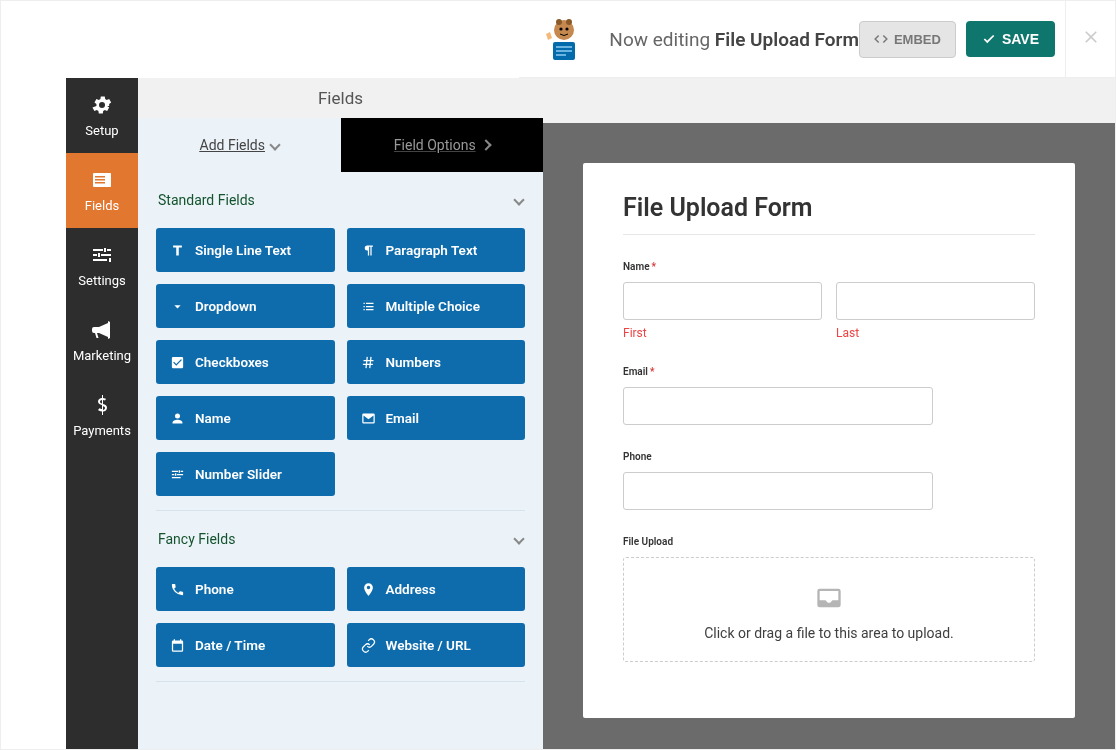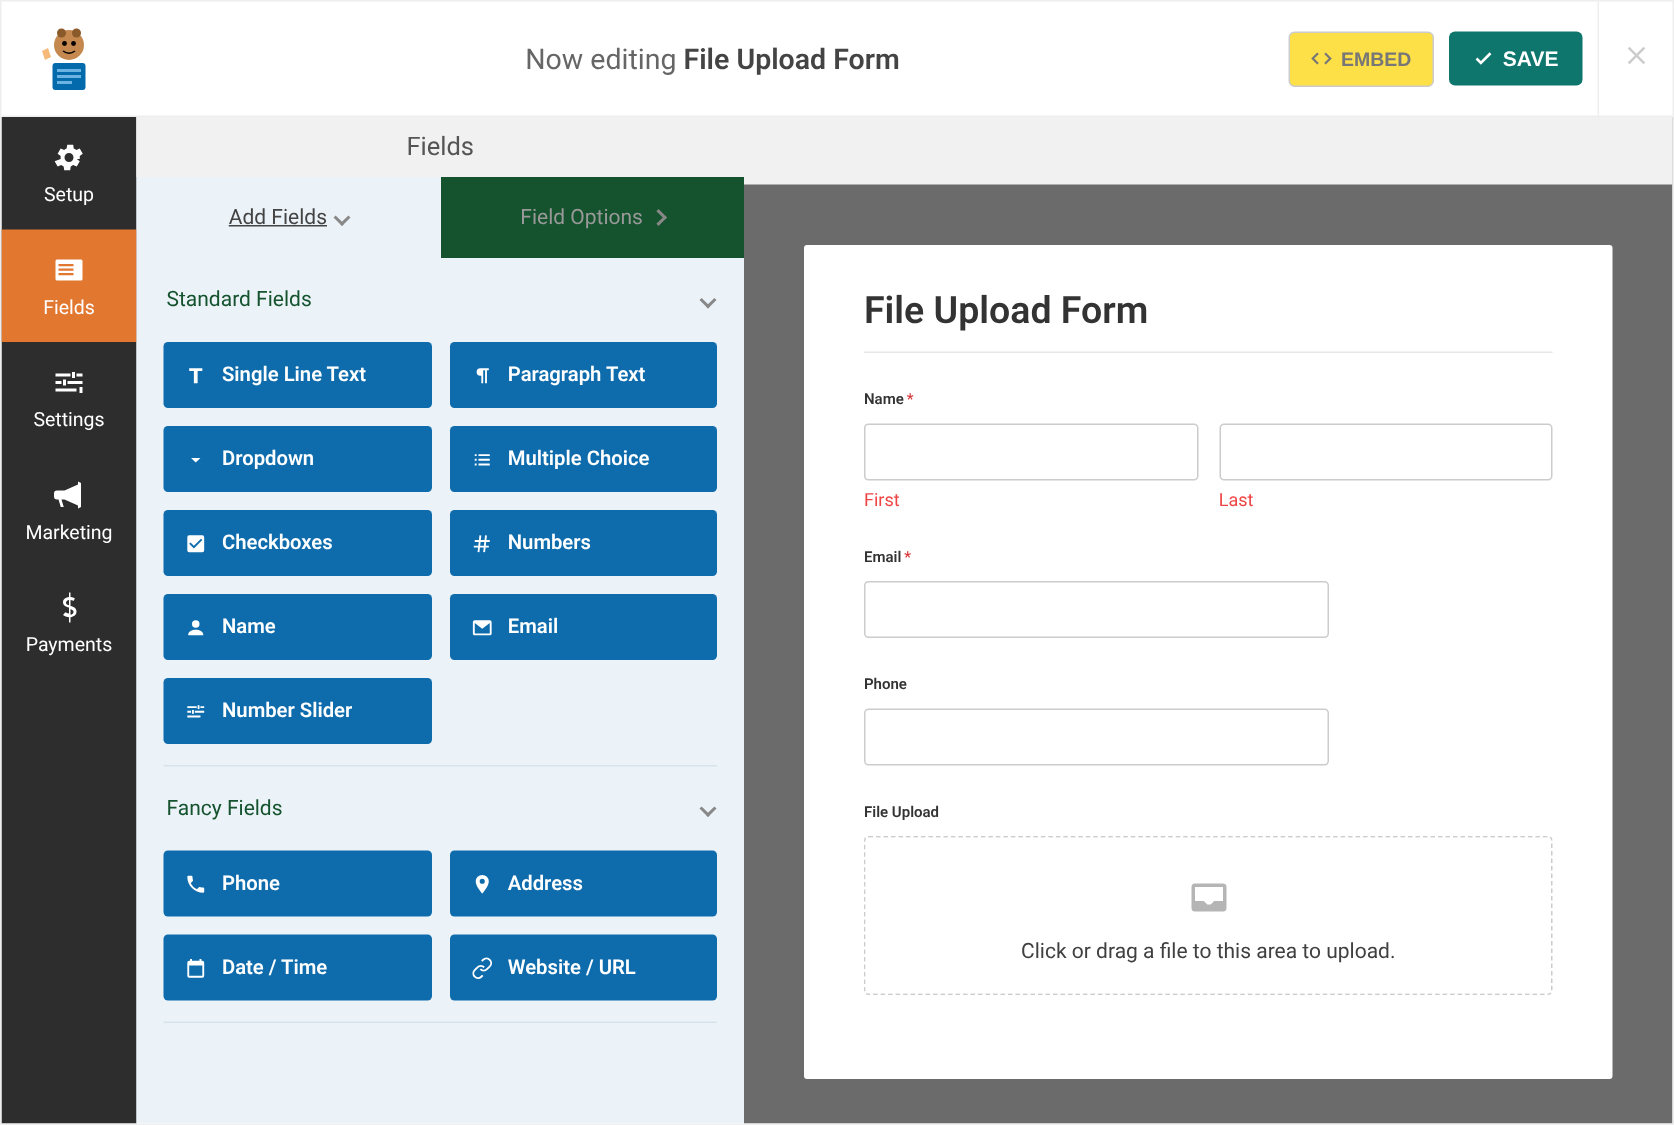--- a/index.html
+++ b/index.html
@@ -1,42 +1,42 @@
 <!DOCTYPE html>
 <html><head>
 <meta charset="utf-8">
 <style>
 * { margin: 0; padding: 0; box-sizing: border-box; }
 body { font-family: -apple-system, BlinkMacSystemFont, "Segoe UI", Roboto, Arial, sans-serif; font-size: 14px; color: #444; background: #fff; }
-.app { display: flex; flex-direction: column; width: 1116px; height: 750px; border: 1px solid #eee; overflow: hidden; }
+.app { display: flex; flex-direction: column; width: 1116px; height: 750px; border: 1px solid #eee; overflow: hidden; align-items: flex-end; }
 
 
 .topbar { display: flex; align-items: center; height: 77px; border-bottom: 1px solid #eee; position: relative; }
 .logo { width: 90px; display: flex; align-items: center; justify-content: center; }
 .logo svg { width: 50px; height: 50px; }
 .title-wrap { flex: 1; text-align: center; font-size: 19px; color: #666; }
 .title-wrap b { color: #444; font-weight: 600; }
 .topbar-actions { display: flex; gap: 10px; align-items: center; padding-right: 10px; }
-.btn-embed { display: flex; align-items: center; gap: 6px; padding: 10px 14px; border: 1px solid #ccc; border-radius: 4px; background: #fde047; color: #777; font-size: 13px; font-weight: 600; cursor: pointer; }
+.btn-embed { display: flex; align-items: center; gap: 6px; padding: 10px 14px; border: 1px solid #ccc; border-radius: 4px; background: #e5e5e5; color: #777; font-size: 13px; font-weight: 600; cursor: pointer; }
 .btn-save { display: flex; align-items: center; gap: 6px; padding: 10px 16px; border: none; border-radius: 4px; background: #0f766e; color: #fff; font-size: 14px; font-weight: 600; cursor: pointer; }
 .close-area { width: 50px; border-left: 1px solid #eee; height: 100%; display: flex; align-items: center; justify-content: center; }
 .close-icon { color: #ccc; font-size: 24px; cursor: pointer; }
 
 
 .body { display: flex; flex: 1; min-height: 0; }
-.sidebar { width: 90px; background: #2d2d2d; display: flex; flex-direction: column; }
+.sidebar { width: 72px; background: #2d2d2d; display: flex; flex-direction: column; }
 .sidebar-item { display: flex; flex-direction: column; align-items: center; justify-content: center; height: 75px; color: #fff; cursor: pointer; font-size: 13px; gap: 6px; }
 .sidebar-item.active { background: #e27730; }
 .sidebar-item svg { width: 24px; height: 24px; fill: #fff; }
 
 .panel { width: 405px; background: #ebf3f9; display: flex; flex-direction: column; }
 .panel-header { background: #f1f1f1; text-align: center; font-size: 17px; color: #555; padding: 10px 0; }
-.panel-tabs { display: flex; height: 54px; }
+.panel-tabs { display: flex; height: 54px; text-decoration: underline; }
 .panel-tab { flex: 1; display: flex; align-items: center; justify-content: center; gap: 6px; cursor: pointer; font-size: 14px; color: #444; text-decoration: underline; }
-.panel-tab.inactive { background: #14532d; color: #999; text-decoration: none; }
+.panel-tab.inactive { background: #000000; color: #999; text-decoration: none; }
 .panel-body { flex: 1; overflow-y: auto; padding: 0 18px 18px; }
 .section { border-bottom: 1px solid #d7e3ec; }
 .section-head { display: flex; align-items: center; justify-content: space-between; padding: 20px 2px; font-size: 14px; color: #14532d; cursor: pointer; }
 .fields-grid { display: grid; grid-template-columns: 1fr 1fr; gap: 12px; padding-bottom: 14px; }
 .field-btn { display: flex; align-items: center; gap: 10px; padding: 14px 14px; background: #0e6cad; color: #fff; border-radius: 3px; font-size: 13.5px; font-weight: 600; cursor: pointer; }
 .field-btn svg { width: 15px; height: 15px; fill: #fff; flex-shrink: 0; }
 
 .canvas { flex: 1; background: #6b6b6b; padding: 0; display: flex; flex-direction: column; }
 .canvas-header { background: #f1f1f1; height: 45px; }
 .canvas-body { flex: 1; padding: 40px; overflow-y: auto; }

